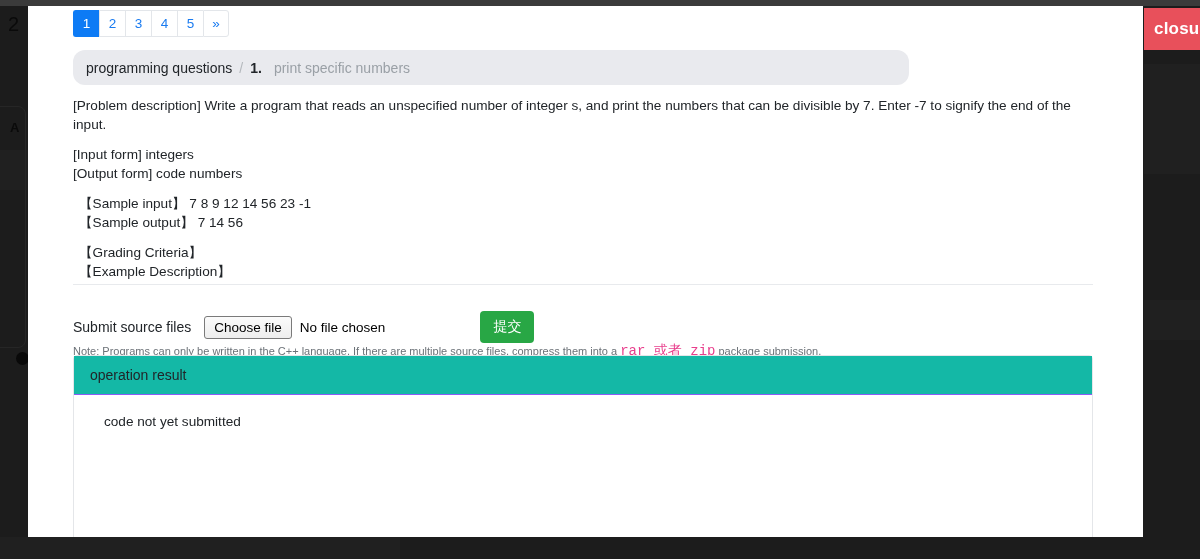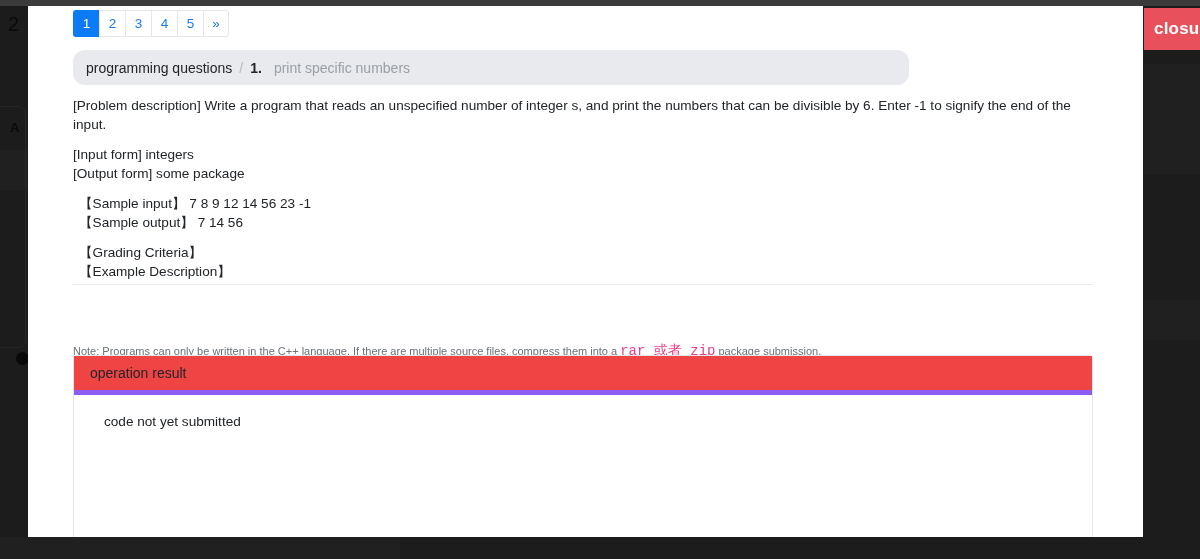--- a/index.html
+++ b/index.html
@@ -228,22 +228,22 @@
     top: 349px;
     width: 1020px;
     height: 190px;
     border: 1px solid #e4e6e9;
     border-radius: 4px;
     background: #ffffff;
     box-sizing: border-box;
   }
   .card-head {
     height: 39px;
-    background: #ef4444;
-    border-bottom: 5px solid #8b5cf6;
+    background: #14b8a6;
+    border-bottom: 1px solid #8b5cf6;
     display: flex;
     align-items: center;
     padding-left: 16px;
     box-sizing: border-box;
     font-size: 14px;
     color: #212529;
   }
   .card-body {
     padding: 19px 16px 0 30px;
     font-size: 13.6px;
@@ -284,33 +284,41 @@
   </div>
 
   <div class="crumb-bar">
     <span class="crumb-root">programming questions</span>
     <span class="crumb-sep">/</span>
     <span class="crumb-num">1.</span>
     <span class="crumb-title">print specific numbers</span>
   </div>
 
   <div class="prose">
-    <div class="para">[Problem description] Write a program that reads an  unspecified number of integer s, and print the numbers that can be divisible by 6. Enter -1 to signify the end of the input.</div>
+    <div class="para">[Problem description] Write a program that reads an  unspecified number of integer s, and print the numbers that can be divisible by 7. Enter -7 to signify the end of the input.</div>
     <div>[Input form] integers</div>
-    <div>[Output form] some package</div>
+    <div>[Output form] code numbers</div>
     <div class="blank"></div>
     <div class="indent">【Sample input】 7 8 9 12 14 56 23 -1</div>
     <div class="indent">【Sample output】 7 14 56</div>
     <div class="blank"></div>
     <div class="indent">【Grading Criteria】</div>
     <div class="indent">【Example Description】</div>
   </div>
 
   <div class="divider"></div>
 
+  <div class="submit-row">
+    <span class="submit-label">Submit source files</span>
+    <span class="file-input">
+      <button class="choose-btn">Choose file</button>
+      <span class="file-name">No file chosen</span>
+    </span>
+    <button class="btn-green">提交</button>
+  </div>
 
   <div class="note">
     <span>Note: Programs can only be written in the C++ language. If there are multiple source files, compress them into a </span><code>rar 或者 zip</code><span> package submission.</span>
   </div>
 
   <div class="card">
     <div class="card-head">operation result</div>
     <div class="card-body">code not yet submitted</div>
   </div>
 

